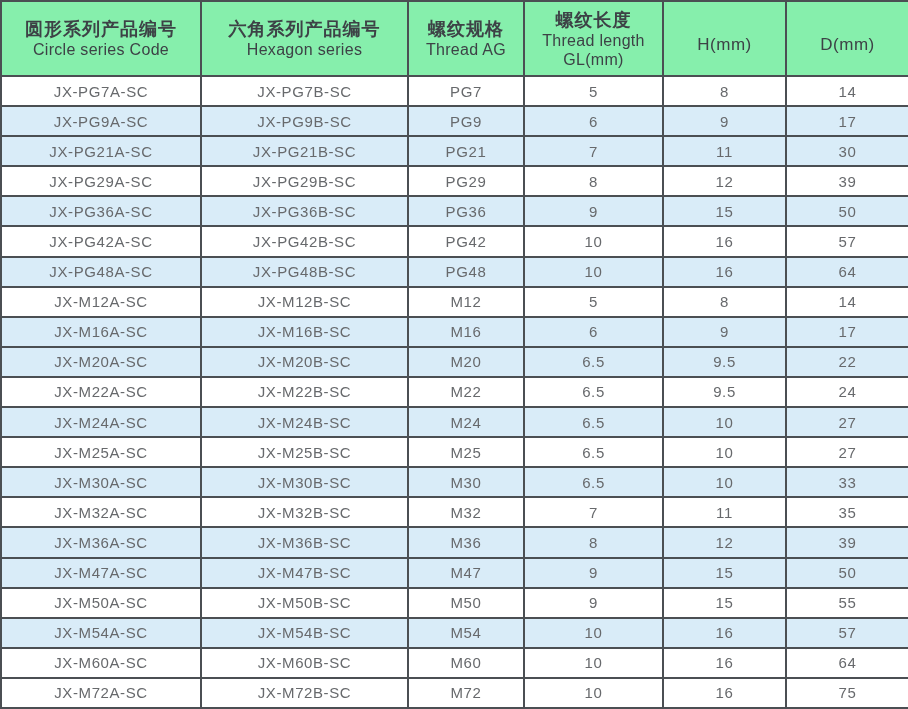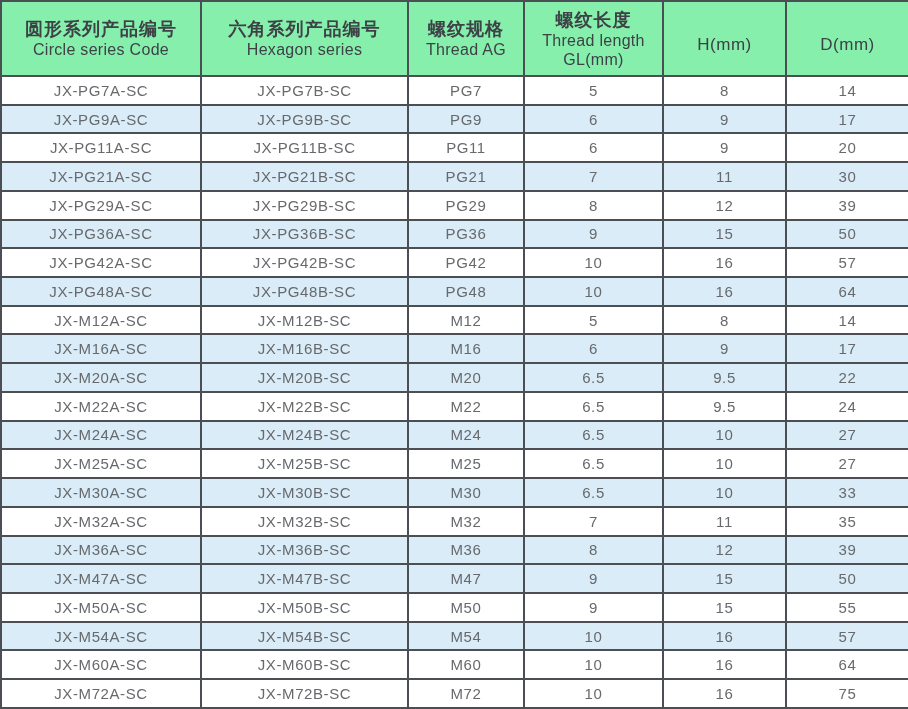--- a/index.html
+++ b/index.html
@@ -117,28 +117,20 @@
           <td>14</td>
         </tr>
         <tr class="alt">
           <td>JX-PG9A-SC</td>
           <td>JX-PG9B-SC</td>
           <td>PG9</td>
           <td>6</td>
           <td>9</td>
           <td>17</td>
         </tr>
-        <tr>
-          <td>JX-PG11A-SC</td>
-          <td>JX-PG11B-SC</td>
-          <td>PG11</td>
-          <td>6</td>
-          <td>9</td>
-          <td>20</td>
-        </tr>
         <tr class="alt">
           <td>JX-PG21A-SC</td>
           <td>JX-PG21B-SC</td>
           <td>PG21</td>
           <td>7</td>
           <td>11</td>
           <td>30</td>
         </tr>
         <tr>
           <td>JX-PG29A-SC</td>

